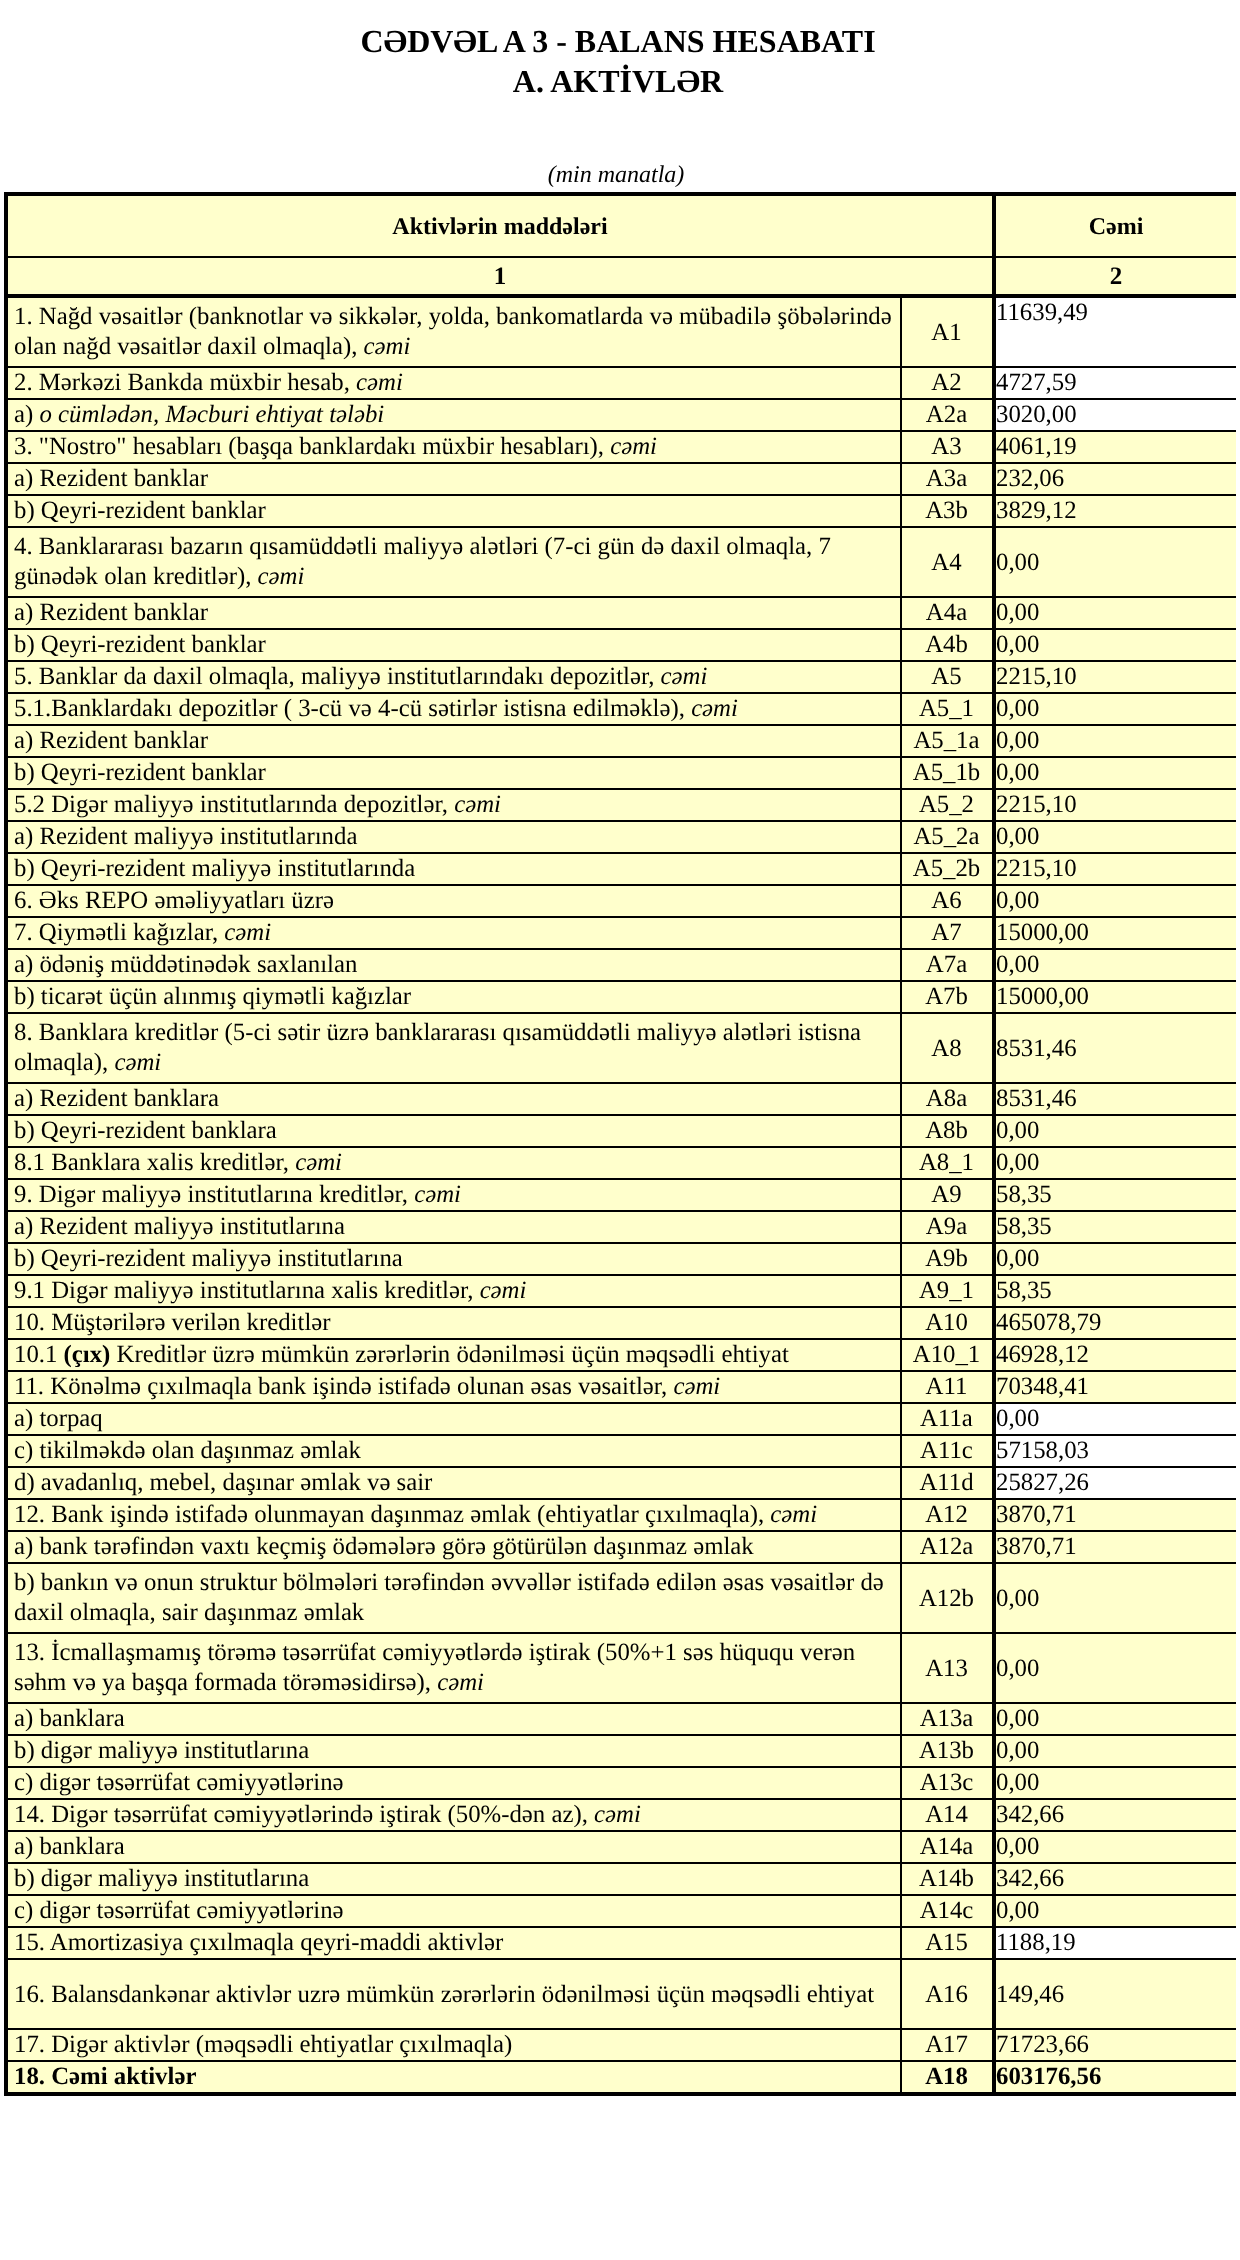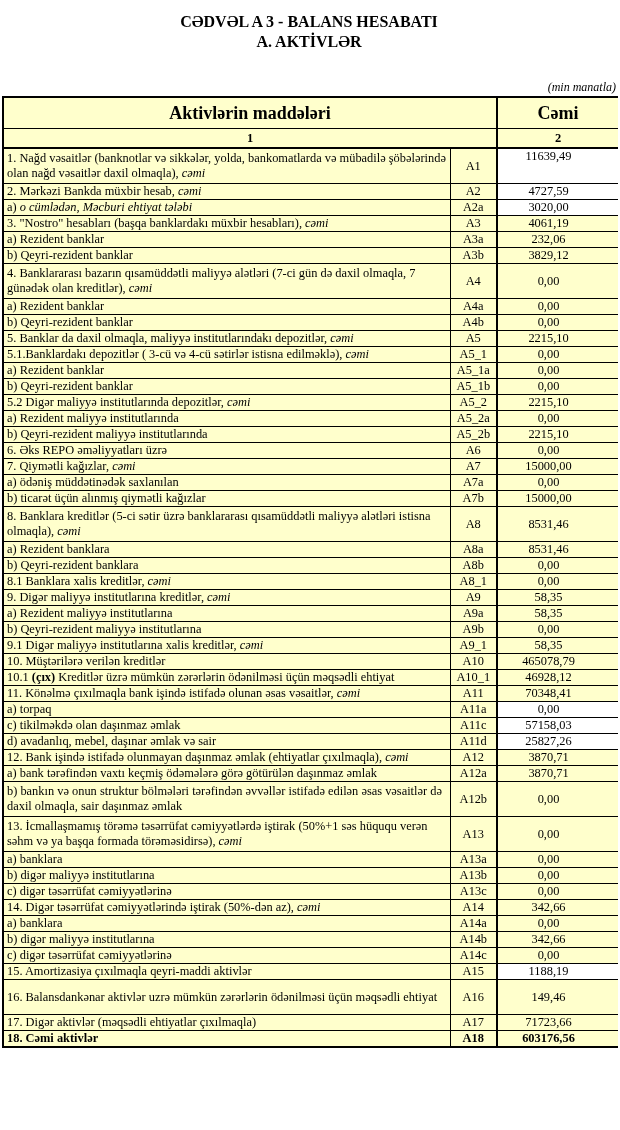--- a/index.html
+++ b/index.html
@@ -12,21 +12,21 @@
   }
   .doc { width: 618px; height: 1130px; overflow: hidden; }
   .title-block {
     text-align: center;
     font-weight: bold;
     font-size: 16px;
     line-height: 20px;
     margin-top: 12px;
   }
   .unit-note {
-    text-align: right;
+    text-align: center;
     font-style: italic;
     font-size: 12px;
     margin: 28px 2px 2px 0;
     line-height: 14px;
   }
   table.bal {
     border-collapse: collapse;
     table-layout: fixed;
     width: 616px;
     margin-left: 2px;
@@ -37,31 +37,31 @@
   col.c-val  { width: 122px; }
   th, td {
     border: 1px solid #000;
     background: var(--cell-yellow, #FFFFCC);
     font-size: 12.4px;
     vertical-align: middle;
     overflow: hidden;
   }
   .valcol { border-left: 2px solid #000; }
   thead th { font-weight: bold; text-align: center; }
-  tr.hdr-main th { height: 28px; font-size: 18px; }
+  tr.hdr-main th { height: 28px; font-size: 12px; }
   tr.hdr-nums th { height: 16px; border-bottom: 2px solid #000; font-size: 12.5px; }
   td.desc {
     padding: 0 2px 0 3px;
     line-height: 15px;
     height: 15px;
     text-align: left;
   }
   td.desc.ind { }
   td.code { text-align: center; padding: 0; line-height: 15px; }
-  td.val  { text-align: center; padding: 0 19px 0 0; line-height: 15px; }
+  td.val  { text-align: left; padding: 0 19px 0 0; line-height: 15px; }
   td.white { background: var(--cell-white, #FFFFFF); }
   tr.tall td { height: 34px; }
   td.vtop { vertical-align: top; }
   tr.boldrow td { font-weight: bold; }
   span.it { font-style: italic; }
   span.bd { font-weight: bold; }
 </style>
 </head>
 <body>
 

